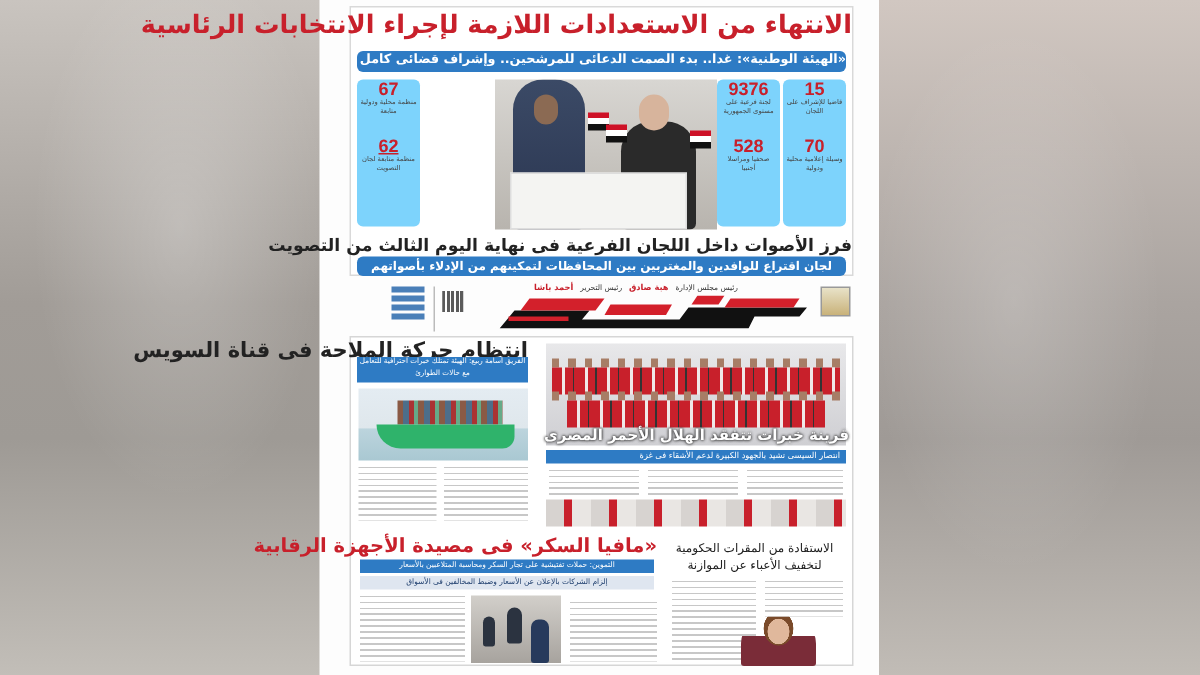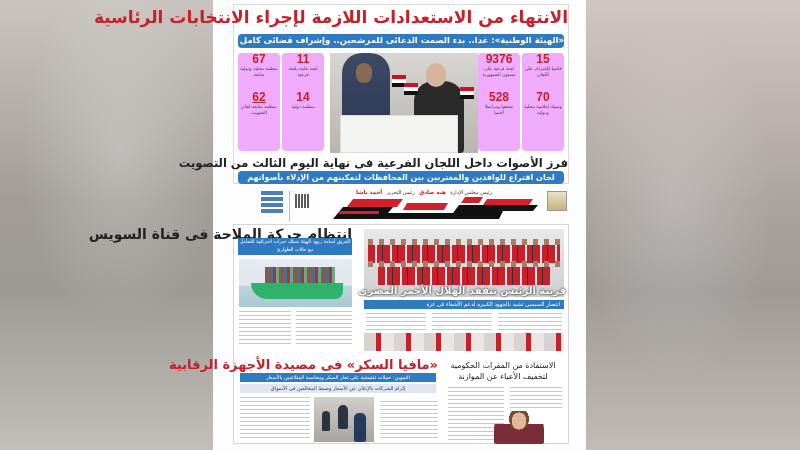--- a/index.html
+++ b/index.html
@@ -65,21 +65,21 @@
   .ballot-box {
     position: absolute; left: 10px; top: 62px; width: 118px; height: 38px;
     background: #f4f4f2; border: 1px solid #ddd;
   }
   .flag {
     position: absolute; width: 14px; height: 12px;
     background: linear-gradient(180deg, #ce1126 0 33%, #ffffff 33% 66%, #111 66% 100%);
   }
   .stat-panel {
     position: absolute; top: 48px; width: 42px; height: 98px;
-    background: #f0abfc; border-radius: 4px; text-align: center;
+    background: #7dd3fc; border-radius: 4px; text-align: center;
   }
   .stat-num {
     display: block; color: #c8202b; font-weight: bold; font-size: 12px; line-height: 13px;
     font-family: "Liberation Sans", sans-serif; direction: ltr;
   }
   .stat-txt {
     display: block; color: #444; font-size: 4.5px; line-height: 5.5px; padding: 0 2px;
   }
   .caption-line {
     position: absolute; left: 0; right: 0; top: 151px; 
@@ -237,26 +237,20 @@
       <div class="person1"></div>
       <div class="person1-face"></div>
       <div class="person2"></div>
       <div class="person2-face"></div>
       <div class="flag" style="left:62px; top:22px;"></div>
       <div class="flag" style="left:74px; top:30px;"></div>
       <div class="flag" style="left:130px; top:34px;"></div>
       <div class="ballot-box"></div>
     </div>
 
-    <div class="stat-panel" style="left:48px;">
-      <span class="stat-num">11</span>
-      <span class="stat-txt">لجنة عامة بلجنة فرعية</span>
-      <span class="stat-num" style="margin-top:14px;">14</span>
-      <span class="stat-txt">منظمة دولية</span>
-    </div>
     <div class="stat-panel" style="left:4px;">
       <span class="stat-num">67</span>
       <span class="stat-txt">منظمة محلية ودولية متابعة</span>
       <span class="stat-num" style="margin-top:14px;text-decoration:underline;">62</span>
       <span class="stat-txt">منظمة متابعة لجان التصويت</span>
     </div>
 
     <div class="caption-line">فرز الأصوات داخل اللجان الفرعية فى نهاية اليوم الثالث من التصويت</div>
     <div class="blue-bar bottom-bar">لجان اقتراع للوافدين والمغتربين بين المحافظات لتمكينهم من الإدلاء بأصواتهم</div>
   </div>
@@ -300,21 +294,21 @@
       <div class="text-lines" style="left:62px; top:86px; width:56px; height:36px;"></div>
     </div>
 
     <div class="red-cross">
       <div class="team-photo">
         <div class="team-heads" style="top:10px;"></div>
         <div class="team-row" style="top:16px;"></div>
         <div class="team-heads" style="top:32px;"></div>
         <div class="team-row" style="top:38px; left:14px; right:14px;"></div>
       </div>
-      <div class="rc-title">قرينة الرئيس تتفقد الهلال الأحمر المصرى</div>
+      <div class="rc-title">قرينة خبرات تتفقد الهلال الأحمر المصرى</div>
       <div class="rc-sub">انتصار السيسى تشيد بالجهود الكبيرة لدعم الأشقاء فى غزة</div>
       <div class="text-lines" style="left:8px; top:88px; width:60px; height:18px;"></div>
       <div class="text-lines" style="left:74px; top:88px; width:60px; height:18px;"></div>
       <div class="text-lines" style="left:140px; top:88px; width:64px; height:18px;"></div>
       <div class="rc-strip"></div>
     </div>
 
     <div class="sugar-title">«مافيا السكر» فى مصيدة الأجهزة الرقابية</div>
     <div class="sugar-bar1">التموين: حملات تفتيشية على تجار السكر ومحاسبة المتلاعبين بالأسعار</div>
     <div class="sugar-bar2">إلزام الشركات بالإعلان عن الأسعار وضبط المخالفين فى الأسواق</div>

